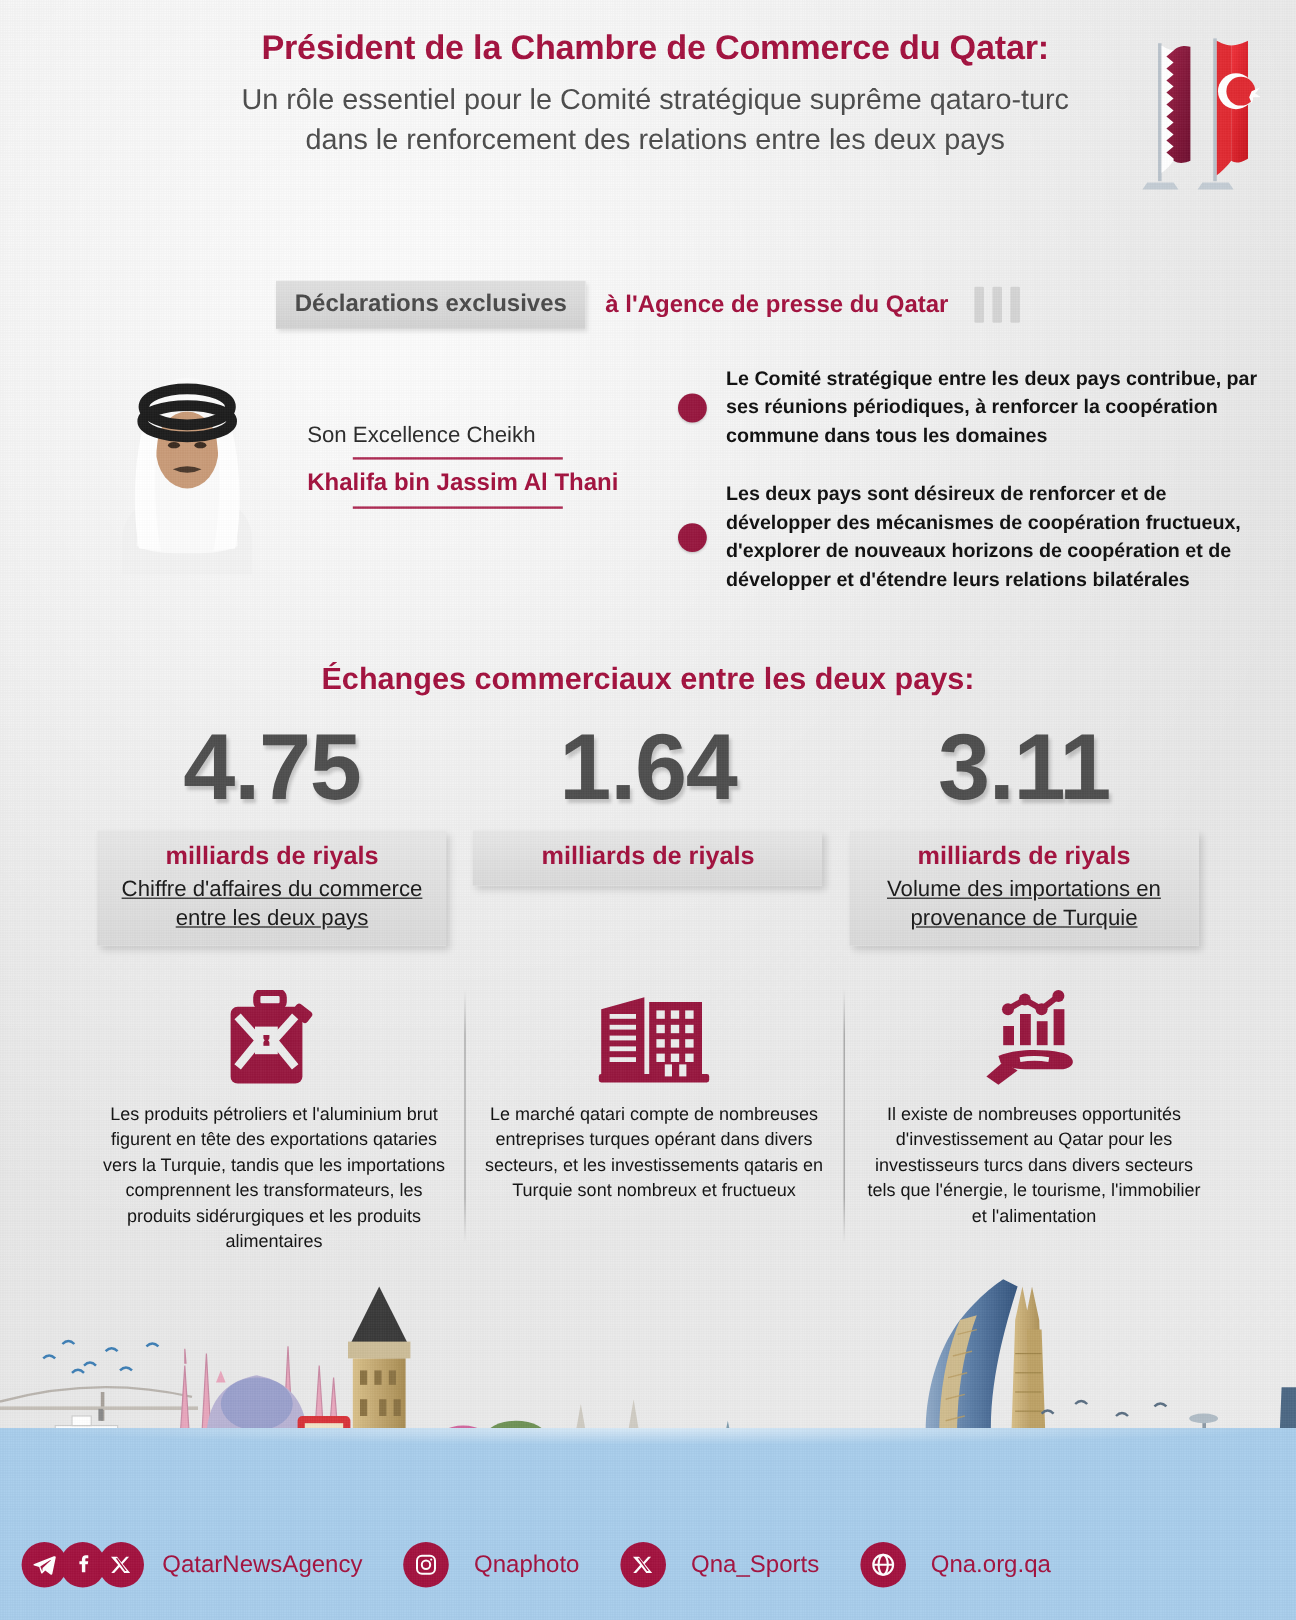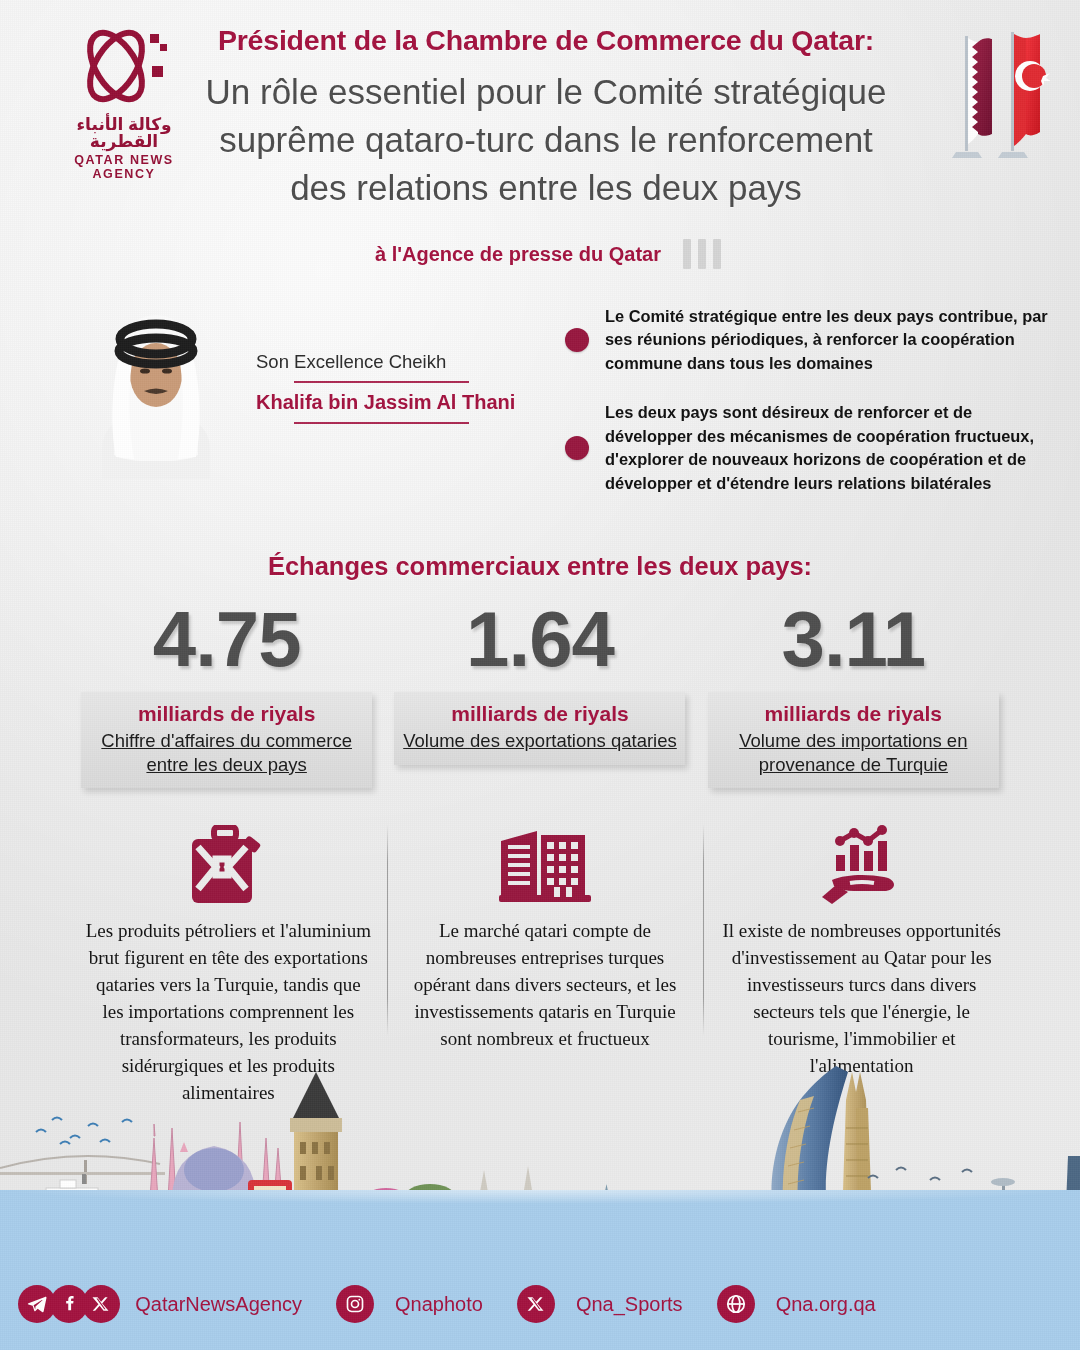--- a/index.html
+++ b/index.html
@@ -29,21 +29,21 @@
   .logo .mark{width:120px;height:92px;margin:0 auto;display:block;}
   .logo .ar{font-size:17px;color:#941036;font-weight:bold;letter-spacing:.5px;margin-top:2px;line-height:1;}
   .logo .en{font-size:12.5px;color:#941036;font-weight:bold;letter-spacing:1.6px;margin-top:3px;}
 
   .titles{position:absolute;left:196px;top:24px;width:700px;text-align:center;}
   .kicker{
     font-size:28.5px;font-weight:bold;color:#A3123F;letter-spacing:-.2px;
     text-shadow:0 1px 0 rgba(255,255,255,.6);
   }
   .subtitle{
-    margin-top:11px;font-size:35px;line-height:1.37;color:#4c4c4c;font-weight:500;
+    margin-top:11px;font-size:24px;line-height:1.37;color:#4c4c4c;font-weight:500;
     text-shadow:0 1px 0 rgba(255,255,255,.6);
   }
 
   .flags{position:absolute;right:30px;top:16px;width:128px;height:160px;}
 
   
   .strip{position:absolute;left:0;top:228px;width:1080px;height:52px;}
   .strip-inner{display:flex;align-items:center;justify-content:center;gap:0px;height:52px;}
   .tag-excl{
     background:linear-gradient(180deg,#e0e0e0,#d2d2d2);
@@ -94,21 +94,21 @@
   .stat .desc{font-size:18.5px;color:#1a1a1a;line-height:1.28;margin-top:3px;text-decoration:underline;}
 
   
   .cols{position:absolute;left:70px;top:820px;width:950px;display:flex;}
   .col{flex:1;text-align:center;padding:0 14px;position:relative;}
   .col + .col::before{
     content:"";position:absolute;left:0;top:4px;width:1px;height:212px;
     background:linear-gradient(180deg,rgba(150,150,150,0),rgba(130,130,130,.75) 18%,rgba(130,130,130,.75) 82%,rgba(150,150,150,0));
   }
   .col .ico{height:90px;display:flex;align-items:center;justify-content:center;}
-  .col p{margin:8px 0 0;font-size:19px;line-height:1.42;color:#121212;font-family:Liberation Serif, serif;}
+  .col p{margin:8px 0 0;font-size:15px;line-height:1.42;color:#121212;}
 
   
   .skyline{position:absolute;left:0;top:1060px;width:1080px;height:230px;overflow:hidden;}
   .water{position:absolute;left:0;top:1190px;width:1080px;height:160px;background:#a8cdeb;}
   .water:before{
     content:"";position:absolute;left:0;top:0;width:1080px;height:14px;
     background:radial-gradient(ellipse at 50% 0%, rgba(255,255,255,.55), rgba(255,255,255,0) 70%);
   }
 
   
@@ -120,33 +120,20 @@
   .slabel{font-size:20px;color:#A3123F;font-weight:500;white-space:nowrap;margin-left:12px;}
   .footer .sgroup:last-child{margin-right:15px;}
 </style>
 </head>
 <body>
 
 <div class="page">
 
   <div class="header">
 
-    <div class="logo">
-      <svg class="mark" viewBox="0 0 120 92">
-        <g fill="none" stroke="#941036" stroke-width="6">
-          <ellipse cx="52" cy="44" rx="20" ry="37" transform="rotate(32 52 44)"></ellipse>
-          <ellipse cx="52" cy="44" rx="20" ry="37" transform="rotate(-32 52 44)"></ellipse>
-        </g>
-        <rect x="86" y="12" width="9" height="9" fill="#941036"></rect>
-        <rect x="96" y="22" width="7" height="7" fill="#941036"></rect>
-        <rect x="88" y="44" width="11" height="11" fill="#941036"></rect>
-      </svg>
-      <div class="ar">وكالة الأنباء القطرية</div>
-      <div class="en">QATAR NEWS AGENCY</div>
-    </div>
 
     <div class="titles">
       <div class="kicker">Président de la Chambre de Commerce du Qatar:</div>
       <div class="subtitle">Un rôle essentiel pour le Comité stratégique suprême qataro-turc dans le renforcement des relations entre les deux pays</div>
     </div>
 
     <svg class="flags" viewBox="0 0 128 160">
       <defs>
         <linearGradient id="qg" x1="0" y1="0" x2="1" y2="1">
           <stop offset="0" stop-color="#9b2046"></stop>
@@ -169,20 +156,21 @@
       <path d="M92 18 C92 18 99 22 104 22 L104 118 C98 126 92 130 92 130 Z" fill="#e02a31"></path>
       <path d="M104 22 C110 22 118 18 118 18 L118 116 C118 116 110 122 104 118 Z" fill="url(#tg)"></path>
       <circle cx="108" cy="60" r="15" fill="#ffffff"></circle>
       <circle cx="112" cy="60" r="12" fill="#e02a31"></circle>
       <path d="M121 60 l7 -3 l-4 5 l5 3 l-6 0 l-2 5 l-2 -5 Z" fill="#ffffff"></path>
     </svg>
   </div>
 
   <div class="strip">
     <div class="strip-inner">
+      <div class="tag-excl">Déclarations exclusives</div>
       <div class="tag-sep"></div>
       <div class="tag-qna">à l'Agence de presse du Qatar</div>
       <div class="quote-bars">
           <i></i>
           <i></i>
           <i></i>
         </div>
     </div>
   </div>
 
@@ -234,21 +222,20 @@
       <div class="num">4.75</div>
       <div class="card">
         <div class="unit">milliards de riyals</div>
         <div class="desc">Chiffre d'affaires du commerce entre les deux pays</div>
       </div>
     </div>
     <div class="stat">
       <div class="num">1.64</div>
       <div class="card">
         <div class="unit">milliards de riyals</div>
-        <div class="desc">Volume des exportations qataries</div>
       </div>
     </div>
     <div class="stat">
       <div class="num">3.11</div>
       <div class="card">
         <div class="unit">milliards de riyals</div>
         <div class="desc">Volume des importations en provenance de Turquie</div>
       </div>
     </div>
   </div>

